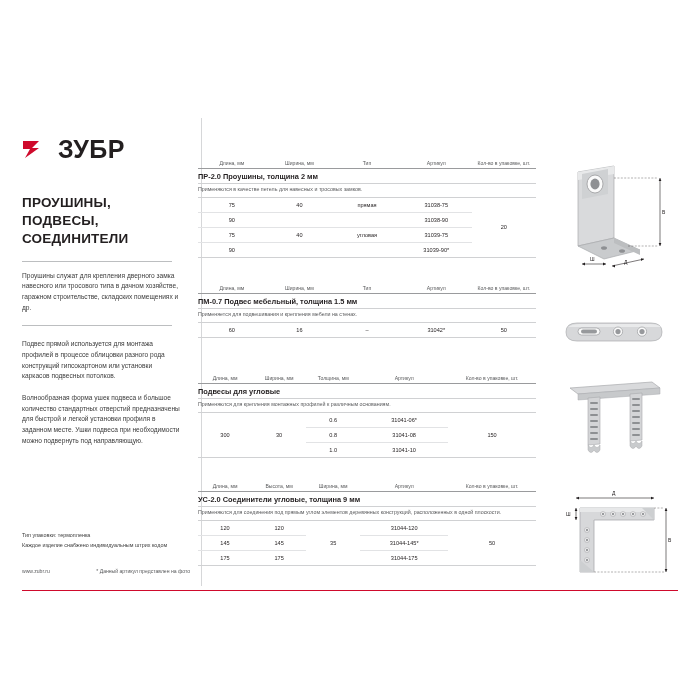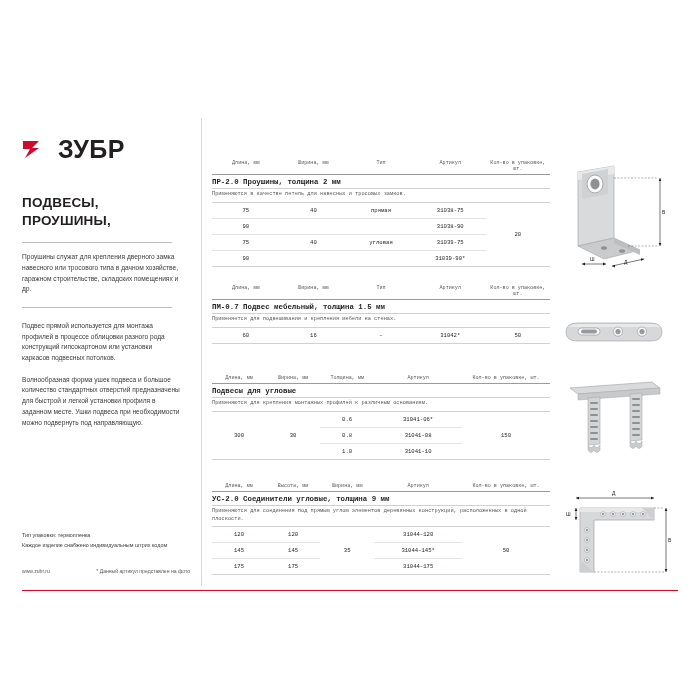--- a/index.html
+++ b/index.html
@@ -107,23 +107,22 @@
   .v-divider {
     position: absolute;
     left: 201px; top: 118px;
     width: 1px; height: 468px;
     background: #d6d7d9;
   }
 
   
   .block {
     position: absolute;
-    left: 212px;
+    left: 198px;
     width: 338px;
-    font-family: Liberation Mono, monospace;
   }
   .block-hdr {
     display: flex;
     font-size: 5.1px;
     color: #58595b;
     padding-bottom: 2px;
   }
   .block-hdr div { text-align: center; }
   .hline { height: 1px; background: #d0d1d3; width: 100%; }
   .hline-dark { height: 1px; background: #9a9b9d; width: 100%; }
@@ -206,22 +205,23 @@
         <svg width="30" height="26" viewBox="0 0 30 26">
           <polygon points="1,5 17,5 10,12 17,12 3,22 8,13 1,13" fill="#cf0a2c"></polygon>
           <polygon points="20,3 29,3 29,23 20,23" fill="#ffffff"></polygon>
           <polygon points="18,4 27,4 21,12 27,12 19,22 22,13 16,13" fill="#231f20" opacity="0"></polygon>
         </svg>
       </span>
       <span class="logo-text">ЗУБР</span>
     </div>
 
     <div class="brand-title">
+      <div>ПРОУШИНЫ,</div>
       <div>ПОДВЕСЫ,</div>
-      <div>ПРОУШИНЫ,</div>
+      <div>СОЕДИНИТЕЛИ</div>
     </div>
 
     <div class="brand-sep"></div>
 
     <div class="desc">Проушины служат для крепления дверного замка навесного или тросового типа в дачном хозяйстве, гаражном строительстве, складских помещениях и др.</div>
     <div class="brand-sep" style="margin-top:12px;"></div>
     <div class="desc desc2">Подвес прямой используется для монтажа профилей в процессе облицовки разного рода конструкций гипсокартоном или установки каркасов подвесных потолков.</div>
     <div class="desc desc3">Волнообразная форма ушек подвеса и большое количество стандартных отверстий предназначены для быстрой и легкой установки профиля в заданном месте. Ушки подвеса при необходимости можно подвернуть под направляющую.</div>
 
     <div class="pack-info">

